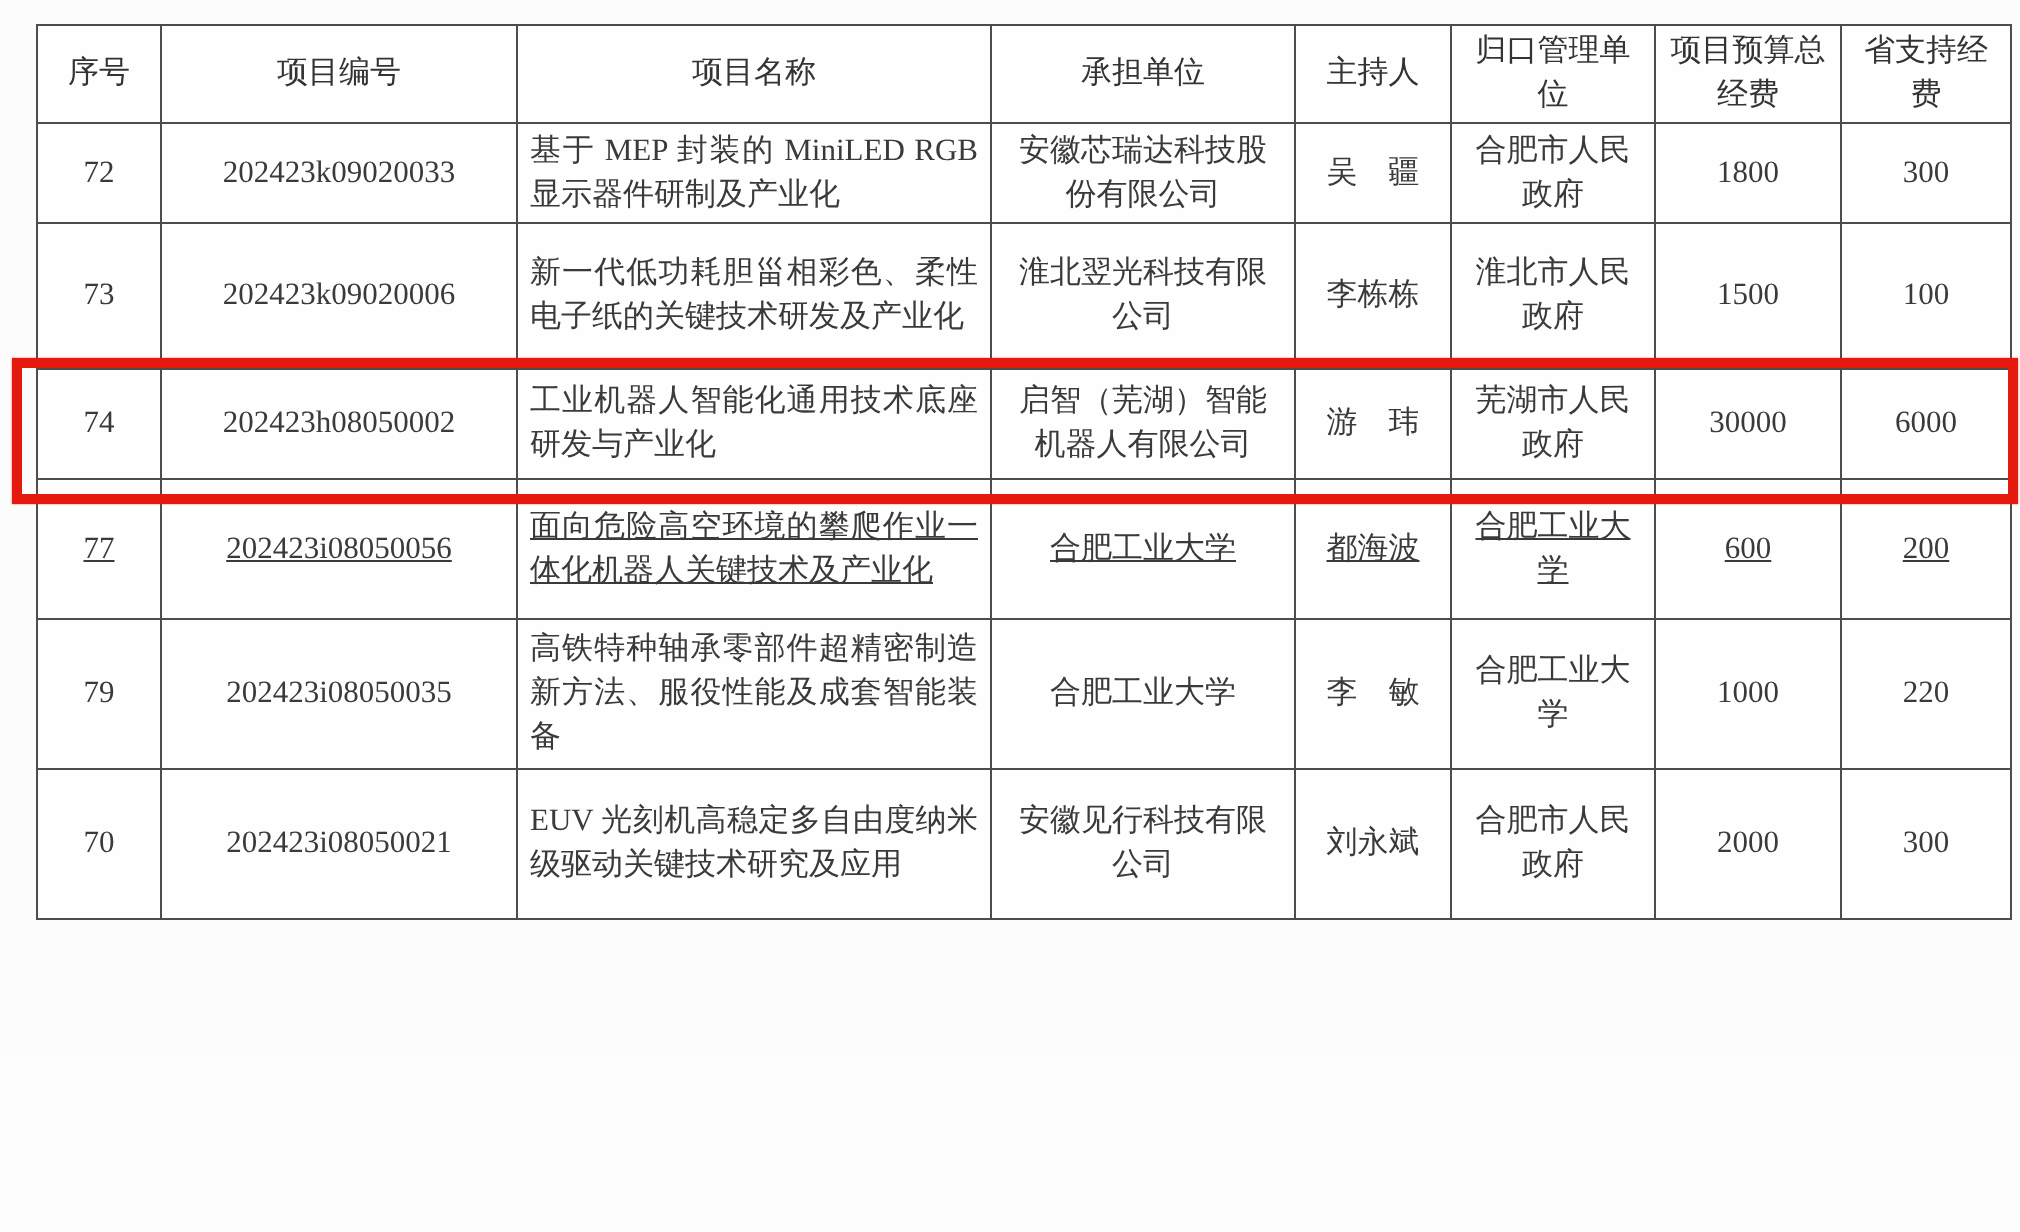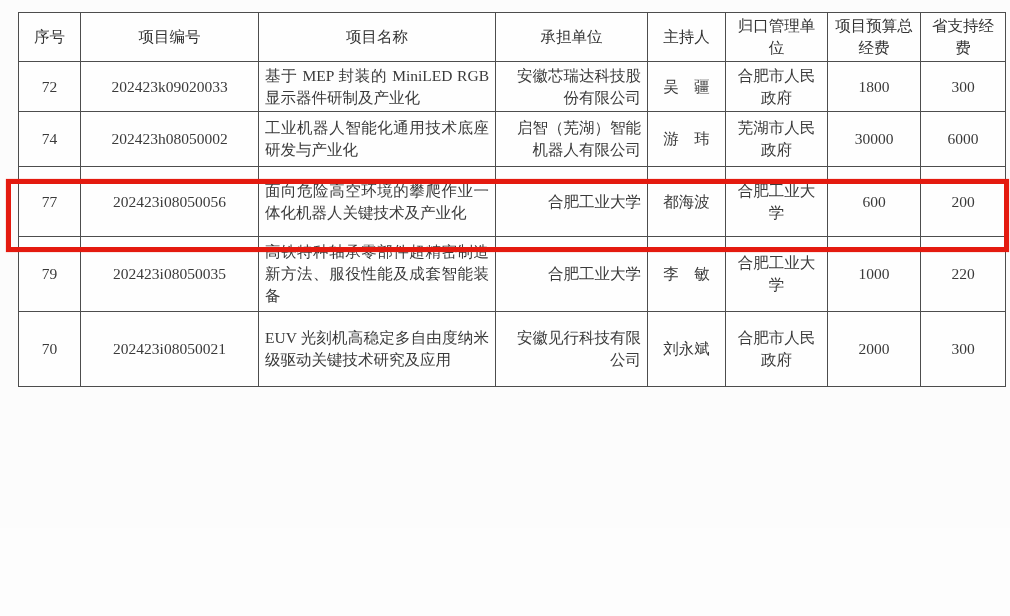--- a/index.html
+++ b/index.html
@@ -28,27 +28,27 @@
     font-weight: normal;
     font-size: 15.5px;
     line-height: 1.42;
     padding: 2px 6px;
     vertical-align: middle;
     overflow: hidden;
   }
   table.doc th { text-align: center; font-size: 15.5px; color: #333; }
   
   td.c-center { text-align: center; }
-  td.c-left   { text-align: right; }
+  td.c-left   { text-align: center; }
   td.c-just   { text-align: justify; text-justify: inter-ideograph; }
   
   tr.h-head { height: 48px; }
   tr.h-50 { height: 50px; }
   tr.h-55 { height: 55px; font-family: Liberation Serif, serif; }
-  tr.h-70 { height: 70px; }
+  tr.h-70 { height: 70px; text-decoration: underline; }
   tr.h-73 { height: 73px; }
   tr.h-75 { height: 75px; }
   
   .highlight-box {
     position: absolute;
     left: 6px; top: 179px;
     width: 993px; height: 63px;
     border: 5px solid #e41a0f;
     box-shadow: 0 0 1px rgba(228,26,15,.6);
     z-index: 5;
@@ -86,20 +86,30 @@
       <td class="c-center">72</td>
       <td class="c-center">202423k09020033</td>
       <td class="c-just">基于 MEP 封装的 MiniLED RGB 显示器件研制及产业化</td>
       <td class="c-left">安徽芯瑞达科技股份有限公司</td>
       <td class="c-center">吴　疆</td>
       <td class="c-center">合肥市人民政府</td>
       <td class="c-center">1800</td>
       <td class="c-center">300</td>
     </tr>
 
+    <tr class="h-73">
+      <td class="c-center">73</td>
+      <td class="c-center">202423k09020006</td>
+      <td class="c-just">新一代低功耗胆甾相彩色、柔性电子纸的关键技术研发及产业化</td>
+      <td class="c-left">淮北翌光科技有限公司</td>
+      <td class="c-center">李栋栋</td>
+      <td class="c-center">淮北市人民政府</td>
+      <td class="c-center">1500</td>
+      <td class="c-center">100</td>
+    </tr>
 
     <tr class="h-55">
       <td class="c-center">74</td>
       <td class="c-center">202423h08050002</td>
       <td class="c-just">工业机器人智能化通用技术底座研发与产业化</td>
       <td class="c-left">启智（芜湖）智能机器人有限公司</td>
       <td class="c-center">游　玮</td>
       <td class="c-center">芜湖市人民政府</td>
       <td class="c-center">30000</td>
       <td class="c-center">6000</td>

